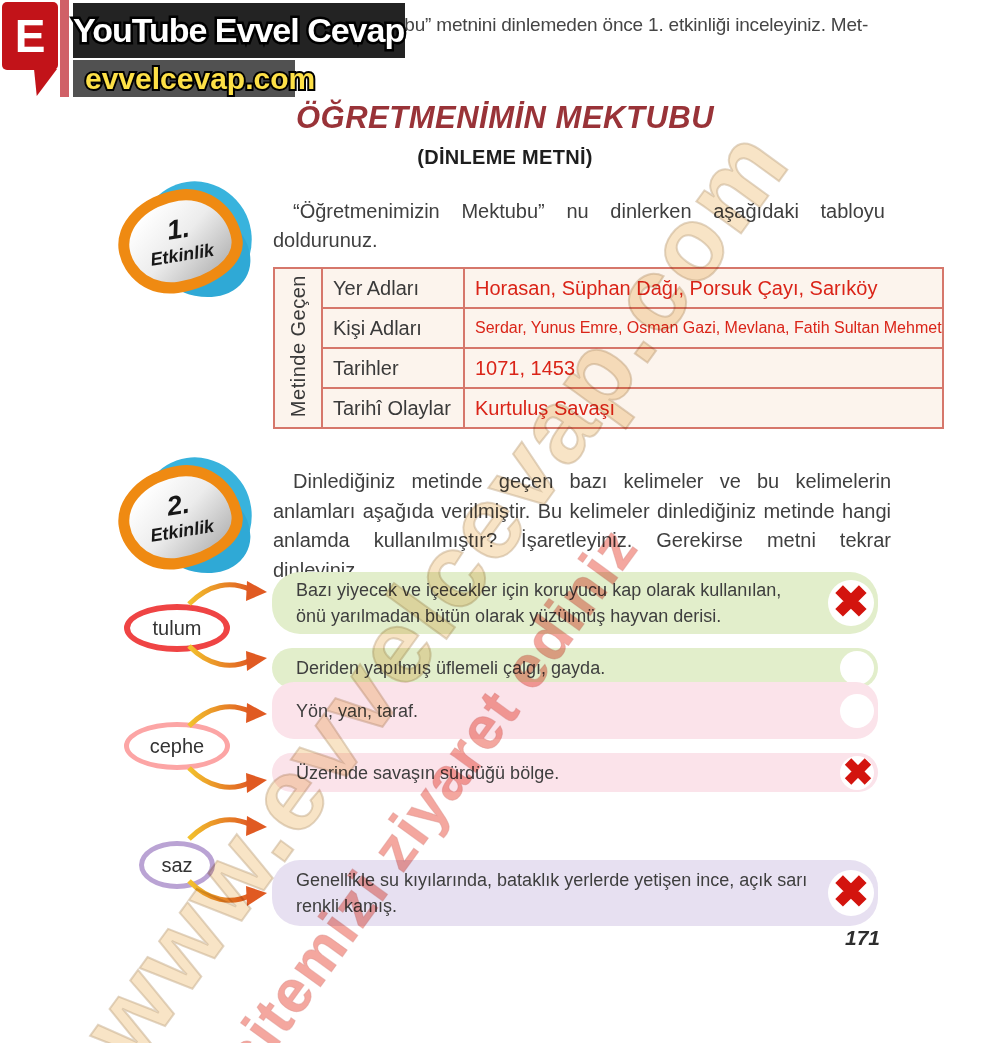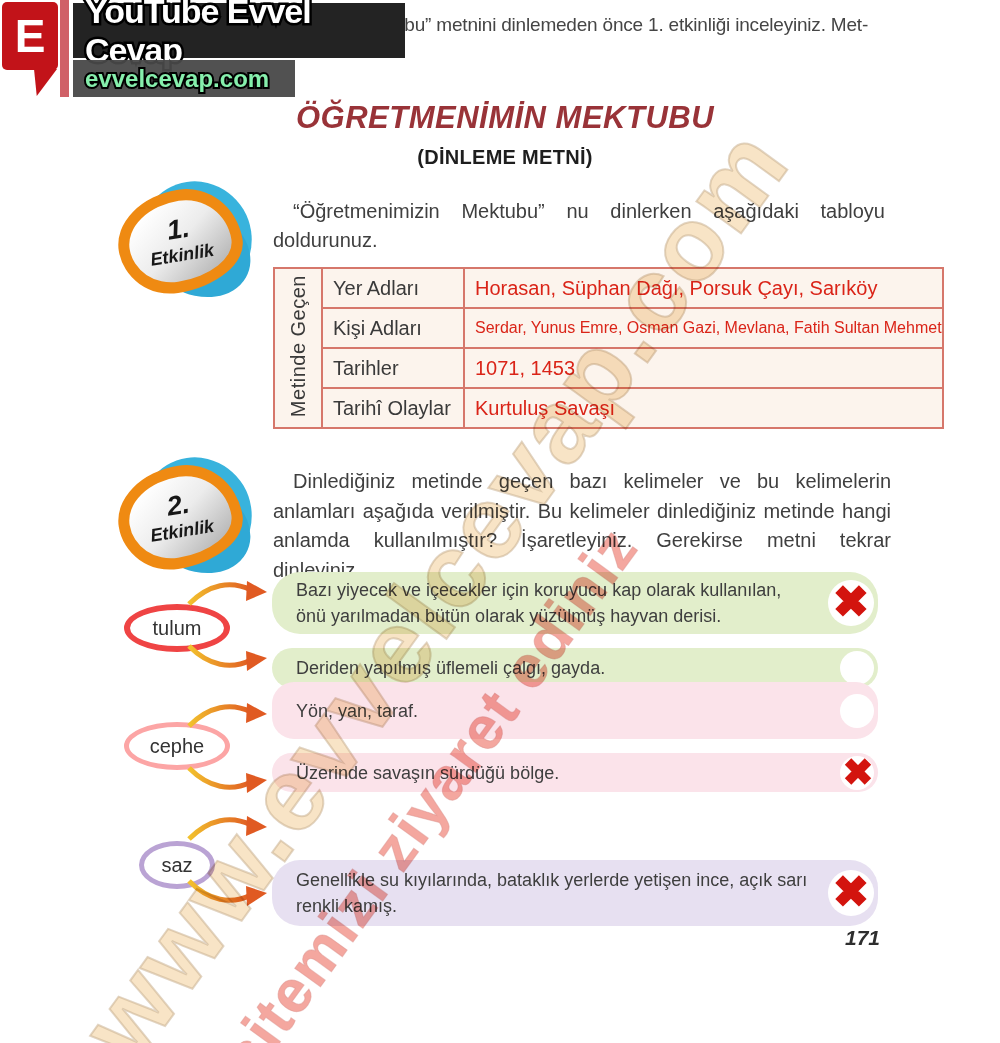--- a/index.html
+++ b/index.html
@@ -10,26 +10,26 @@
   }
 
   
   .logo-box { position:absolute; left:2px; top:2px; width:56px; height:68px;
     background:#c21319; border-radius:5px; display:flex; align-items:center; justify-content:center; z-index:20; }
   .logo-box .e { color:#fff; font-size:46px; font-weight:bold; line-height:1; }
   .logo-tail { position:absolute; left:34px; top:69px; width:23px; height:27px;
     background:#c21319; clip-path:polygon(0 0,100% 0,12% 100%); z-index:20; }
   .brand-stripe { position:absolute; left:60px; top:0; width:9px; height:97px; background:#d06067; z-index:20; }
   .banner-dark { position:absolute; left:73px; top:3px; width:332px; height:55px; background:#232323;
-    display:flex; align-items:center; padding-left:12px; z-index:20; }
+    display:flex; align-items:center; z-index:20; }
   .banner-dark .t { color:#fff; font-size:34px; font-weight:bold; letter-spacing:-1px;
     -webkit-text-stroke:5px #000; paint-order:stroke fill; }
   .banner-gray { position:absolute; left:73px; top:60px; width:222px; height:37px; background:rgba(72,72,72,.95);
     display:flex; align-items:center; padding-left:12px; z-index:20; }
-  .banner-gray .t { color:#86efac; font-size:24px; font-weight:bold;
+  .banner-gray .t { color:#fde047; font-size:30px; font-weight:bold;
     -webkit-text-stroke:4px #000; paint-order:stroke fill; }
 
   
   .top-frag { position:absolute; left:394px; top:14px; width:560px; font-size:19px; color:#454545; letter-spacing:-.2px; }
 
   
   .title { position:absolute; left:140px; top:100px; width:730px; text-align:center;
     font-size:31px; font-weight:bold; font-style:italic; color:#993338; letter-spacing:.5px; }
   .subtitle { position:absolute; left:140px; top:146px; width:730px; text-align:center;
     font-size:20px; font-weight:bold; color:#1e1e1e; letter-spacing:.3px; }

